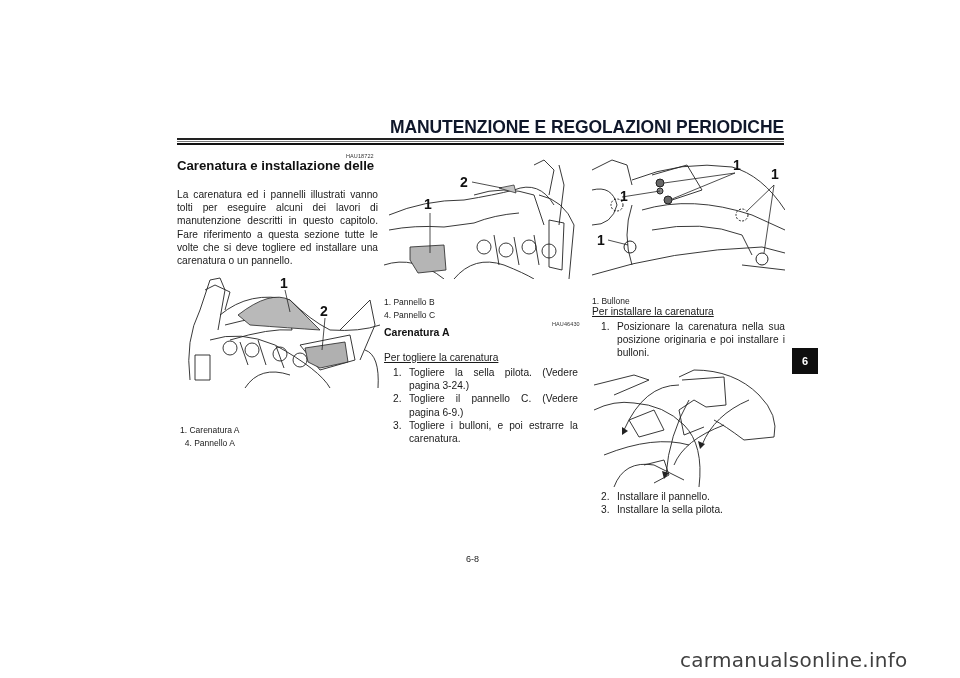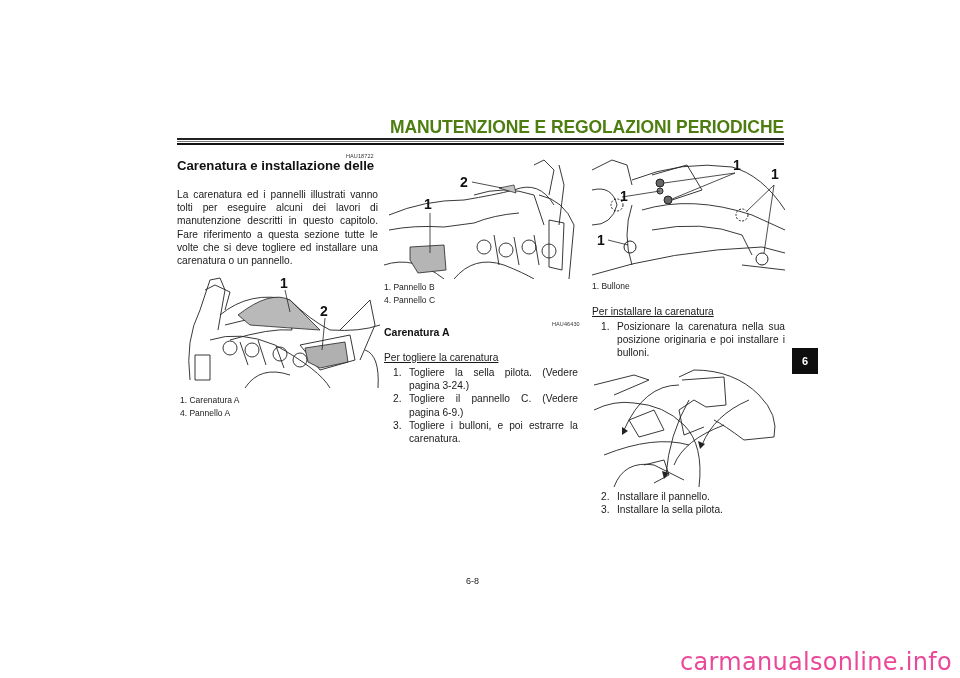--- a/index.html
+++ b/index.html
@@ -2,48 +2,48 @@
 <html><head>
   <meta charset="utf-8">
   <style>
     html, body { margin: 0; padding: 0; }
     body {
       width: 960px; height: 678px; background: #ffffff; position: relative;
       overflow: hidden; font-family: "Liberation Sans", sans-serif; color: #1a1a1a;
     }
     .header-title {
       position: absolute; left: 360px; top: 117px; width: 424px; text-align: right;
-      font-size: 17.5px; font-weight: bold; letter-spacing: -0.1px; color: #4d7c0f;
+      font-size: 17.5px; font-weight: bold; letter-spacing: -0.1px; color: #0f172a;
       white-space: nowrap;
     }
     .rule-a { position: absolute; left: 177px; top: 138px; width: 607px; height: 2px; background: #222; }
     .rule-b { position: absolute; left: 177px; top: 141px; width: 607px; height: 1px; background: #777; }
     .rule-c { position: absolute; left: 177px; top: 143px; width: 607px; height: 2px; background: #111; }
 
     .code { position: absolute; font-size: 5.5px; color: #333; letter-spacing: 0.1px; }
     .h2 { position: absolute; font-weight: bold; color: #111; }
     .body-text { position: absolute; font-size: 10.2px; line-height: 13.2px; color: #1a1a1a; text-align: justify; }
-    .caption { position: absolute; font-size: 8.5px; line-height: 12.5px; color: #1a1a1a; }
+    .caption { position: absolute; font-size: 8.5px; line-height: 12.5px; color: #1a1a1a; margin-top: 15px; }
     .sub { position: absolute; font-size: 10.2px; text-decoration: underline; color: #1a1a1a; }
     .steps { position: absolute; font-size: 10.2px; line-height: 13.2px; color: #1a1a1a; }
     .step { display: flex; }
     .step .n { width: 16px; flex: none; }
     .step .t { flex: 1; text-align: justify; }
 
     .fig { position: absolute; background: #ffffff; overflow: hidden; }
     .fig svg { display: block; }
 
     .tab6 {
       position: absolute; left: 792px; top: 348px; width: 26px; height: 26px;
       background: #0e0e0e; color: #fff; font-weight: bold; font-size: 11px;
       display: flex; align-items: center; justify-content: center;
     }
-    .page-num { position: absolute; left: 466px; top: 576px; font-size: 9px; color: #222; }
+    .page-num { position: absolute; left: 466px; top: 554px; font-size: 9px; color: #222; }
     .watermark {
-      position: absolute; left: 680px; top: 648px; font-size: 24px; color: #ec4899;
+      position: absolute; left: 680px; top: 648px; font-size: 20px; color: #404040;
       letter-spacing: 0.3px; font-family: "DejaVu Sans", sans-serif;
     }
     .num-label { font-family: "Liberation Sans", sans-serif; font-weight: bold; font-size: 14px; fill: #111; }
   </style>
 </head>
 <body>
 
 <div class="header-title">MANUTENZIONE E REGOLAZIONI PERIODICHE</div>
 <div class="rule-a"></div>
 <div class="rule-b"></div>
@@ -75,21 +75,21 @@
       <path d="M120 75 L170 65 L175 90 L140 100 Z"></path>
     </g>
     <path d="M58 45 Q90 20 110 30 Q125 45 140 60 Q110 58 70 55 Z" fill="#b9b9b9" stroke="#222" stroke-width="0.8"></path>
     <path d="M125 78 L165 72 L168 92 L140 98 L128 92 Z" fill="#b0b0b0" stroke="#222" stroke-width="0.8"></path>
     <line x1="105" y1="20" x2="110" y2="42" stroke="#222" stroke-width="0.8"></line>
     <line x1="145" y1="48" x2="142" y2="80" stroke="#222" stroke-width="0.8"></line>
     <text class="num-label" x="100" y="18">1</text>
     <text class="num-label" x="140" y="46">2</text>
   </svg>
 </div>
-<div class="caption" style="left:180px; top:394px;">
+<div class="caption" style="left:180px; top:409px;text-align:center;">
   <div>1. Carenatura A</div>
   <div>4. Pannello A</div>
 </div>
 
 <div class="fig" style="left:384px; top:155px; width:196px; height:124px;">
   <svg width="196" height="124" viewBox="0 0 196 124">
     <g fill="none" stroke="#222" stroke-width="0.9">
       <path d="M5 60 Q40 45 80 45 Q110 40 130 35 Q155 25 170 50"></path>
       <path d="M5 75 Q30 70 60 72 L90 68 Q110 60 135 58"></path>
       <path d="M90 40 Q120 30 150 40 L160 70"></path>

